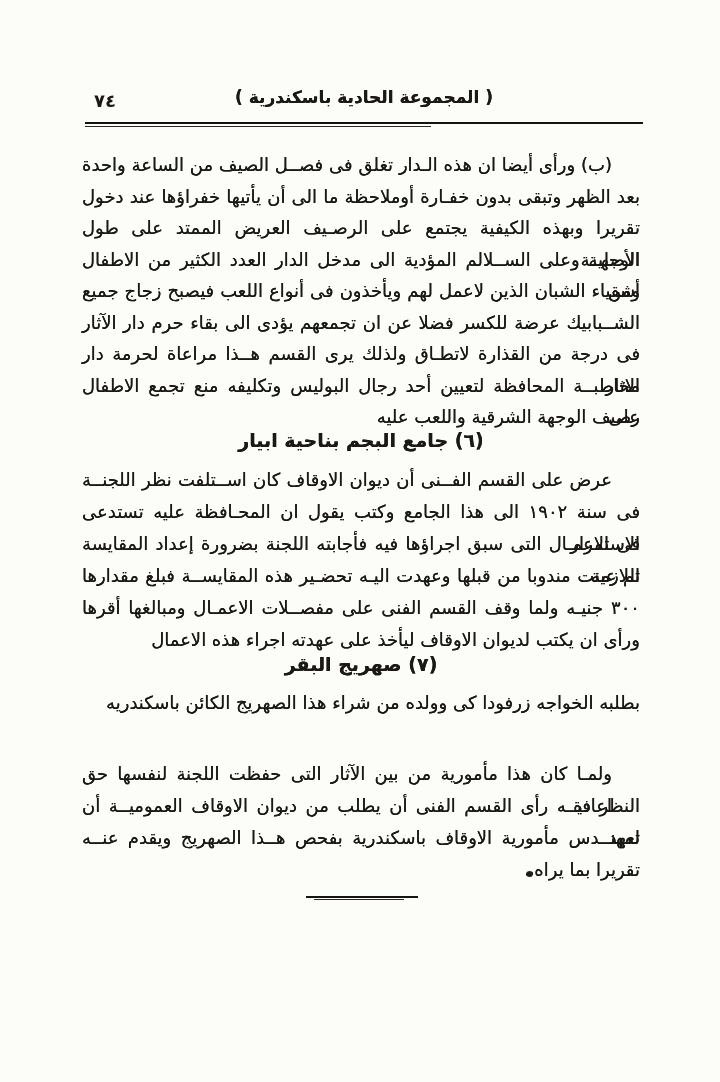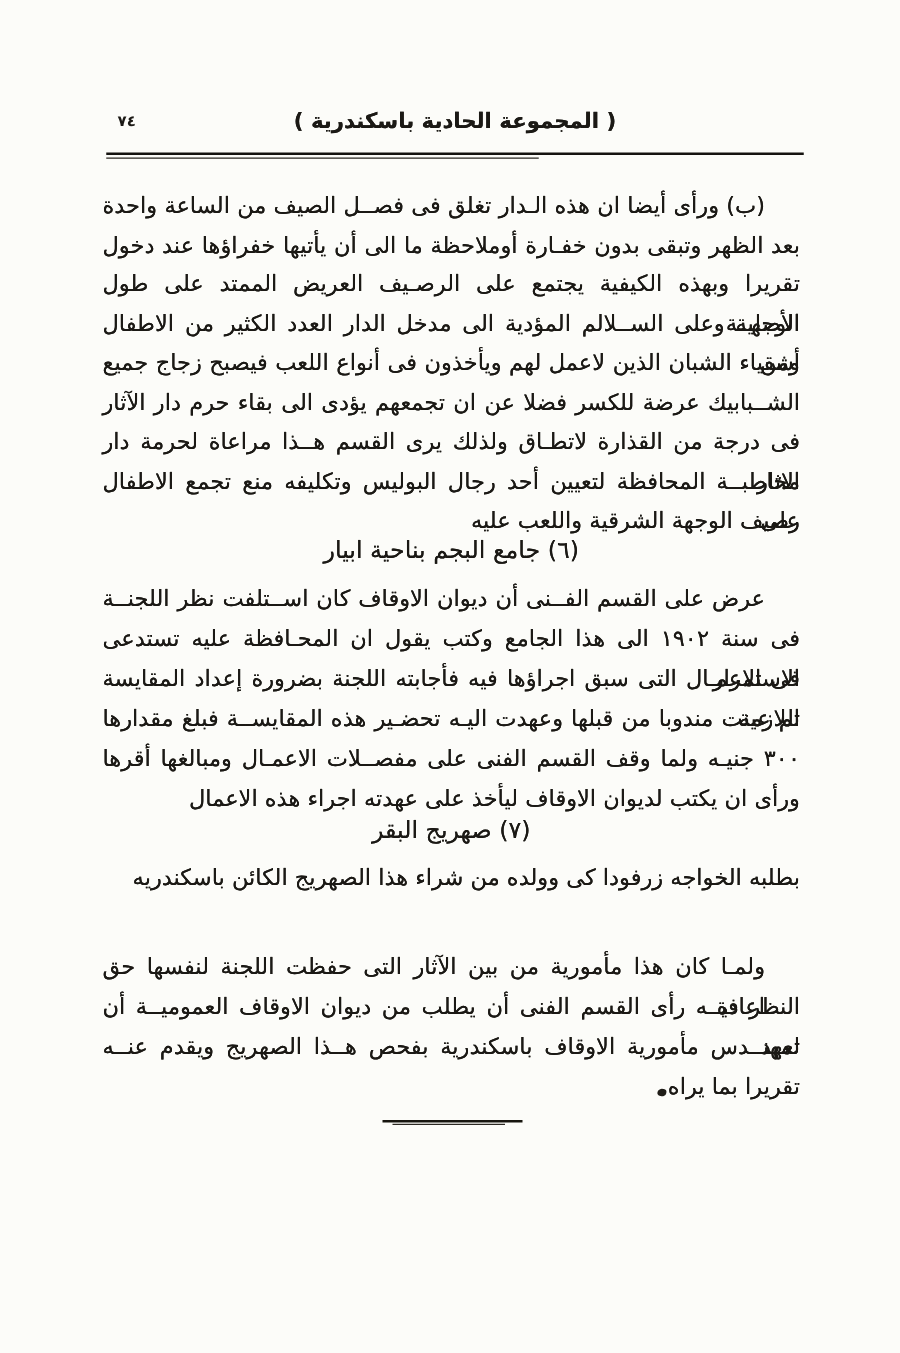--- a/index.html
+++ b/index.html
@@ -11,21 +11,21 @@
   .page {
     position: relative;
     width: 720px; height: 1082px;
     background: #fcfcf9;
     color: #1b1915;
     overflow: hidden;
   }
   
   .page-num {
     position: absolute; top: 90px; left: 94px;
-    font-size: 12px; font-weight: bold;
+    font-size: 18px; font-weight: bold;
     letter-spacing: 1px;
   }
   .header-title {
     position: absolute; top: 87px; left: 85px; width: 558px;
     direction: rtl; text-align: center;
     font-size: 17px; font-weight: bold;
     text-shadow: 0 0 0.5px currentColor;
   }
   .header-rule {
     position: absolute; top: 122px; left: 85px; width: 558px; height: 6px;
@@ -55,21 +55,21 @@
   .ln.indent { padding-right: 28px; }
 
   .para-b   { top: 149px; } .para-b .ln   { height: 31.5px; line-height: 31.5px; }
   .para-s6  { top: 464px; } .para-s6 .ln  { height: 32px;   line-height: 32px; }
   .para-s7a { top: 687px; } .para-s7a .ln { height: 32px;   line-height: 32px; }
   .para-s7b { top: 758px; } .para-s7b .ln { height: 32px;   line-height: 32px; }
 
   .heading {
     position: absolute; left: 82px; width: 558px;
     direction: rtl; text-align: center;
-    font-size: 19px; font-weight: normal;
+    font-size: 19px; font-weight: bold;
     text-shadow: 0 0 0.5px currentColor;
   }
   .heading-6 { top: 429px; }
   .heading-7 { top: 653px; }
 
   
   .end-rule {
     position: absolute; top: 896px; left: 306px; width: 112px; height: 5px;
     border-top: 2px solid #17150f;
   }

